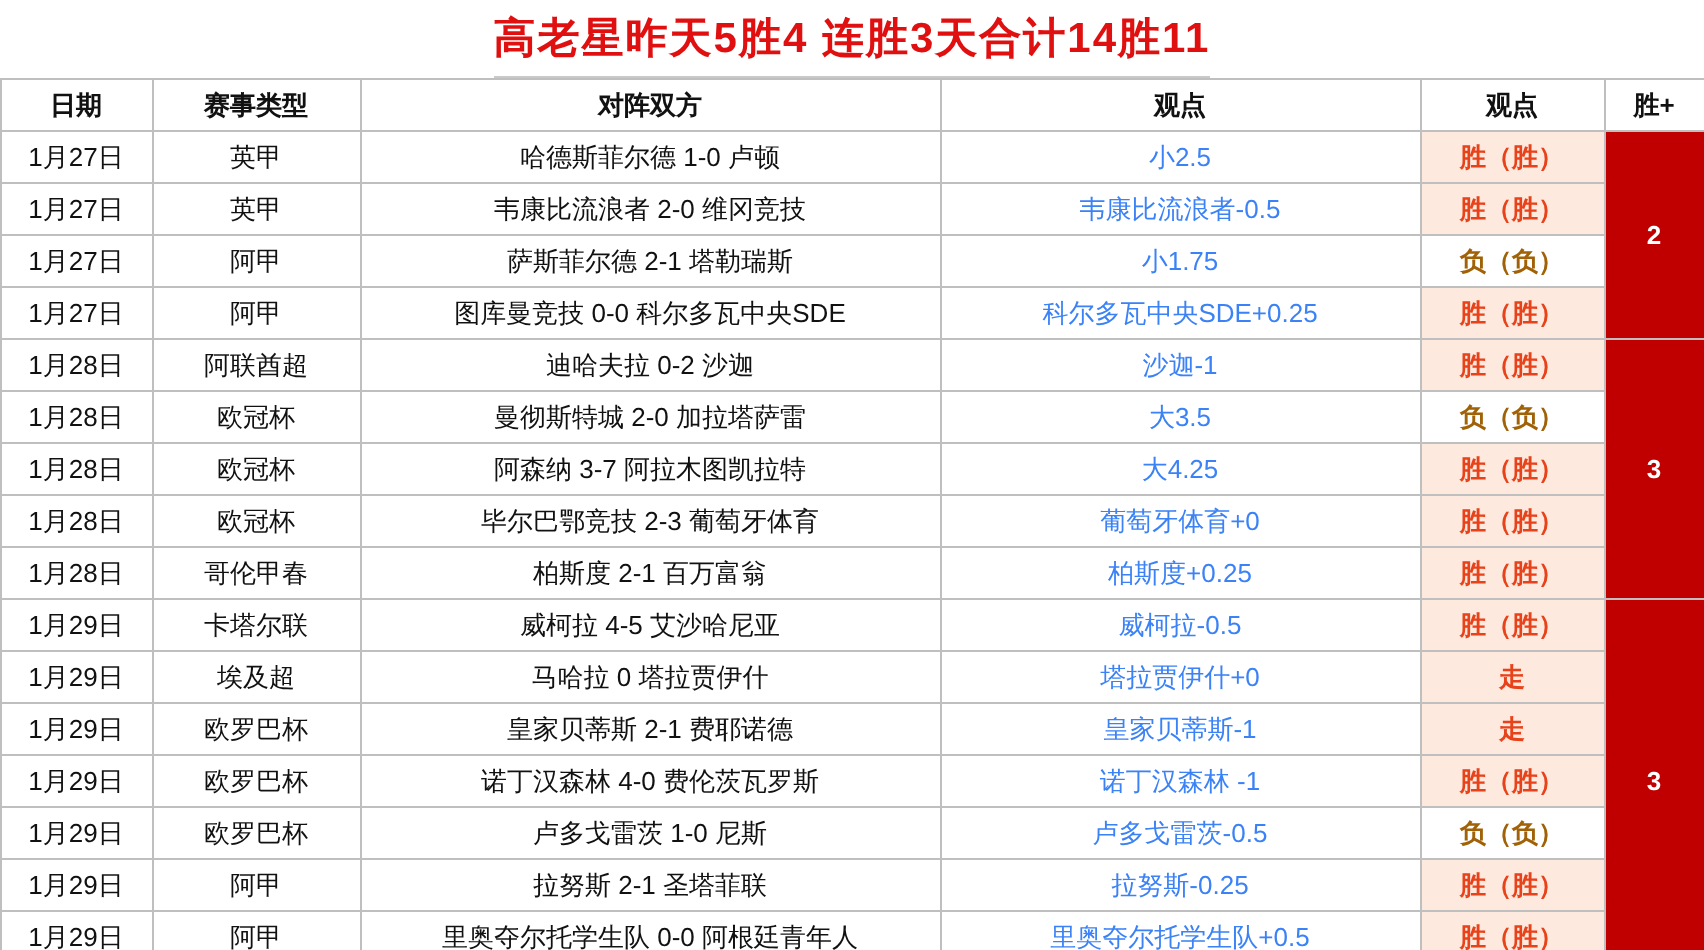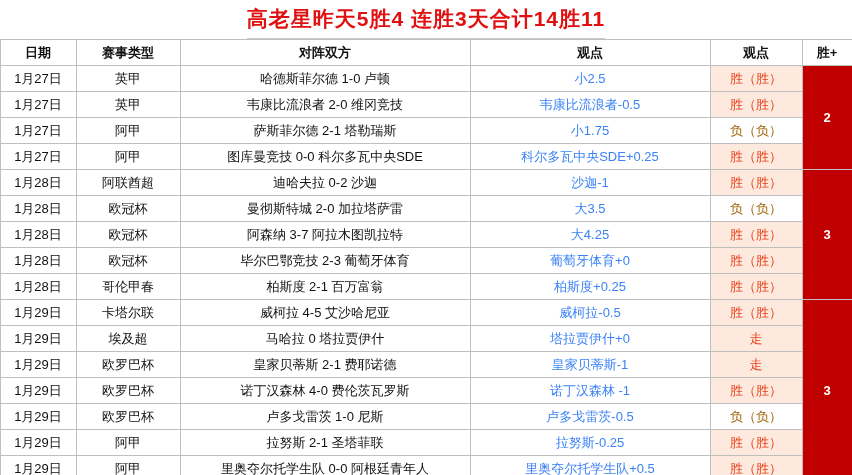--- a/index.html
+++ b/index.html
@@ -62,21 +62,21 @@
   col.c-match  { width: 290px; }
   col.c-view   { width: 240px; }
   col.c-res    { width: 92px; }
   col.c-win    { width: 50px; }
 
   td.date, td.type { font-size: 13px; color: #111; }
   td.match { font-size: 13px; color: #111; }
   td.view  { font-size: 13px; color: #3b82f6; }
   td.result {
     font-size: 13px;
-    font-weight: normal;
+    font-weight: bold;
     margin-top: 25px;
   }
   td.result.win {
     background: #fde9dd;
     color: #e8421a;
   }
   td.result.lose {
     background: #ffffff;
     color: #a16207;
   }

